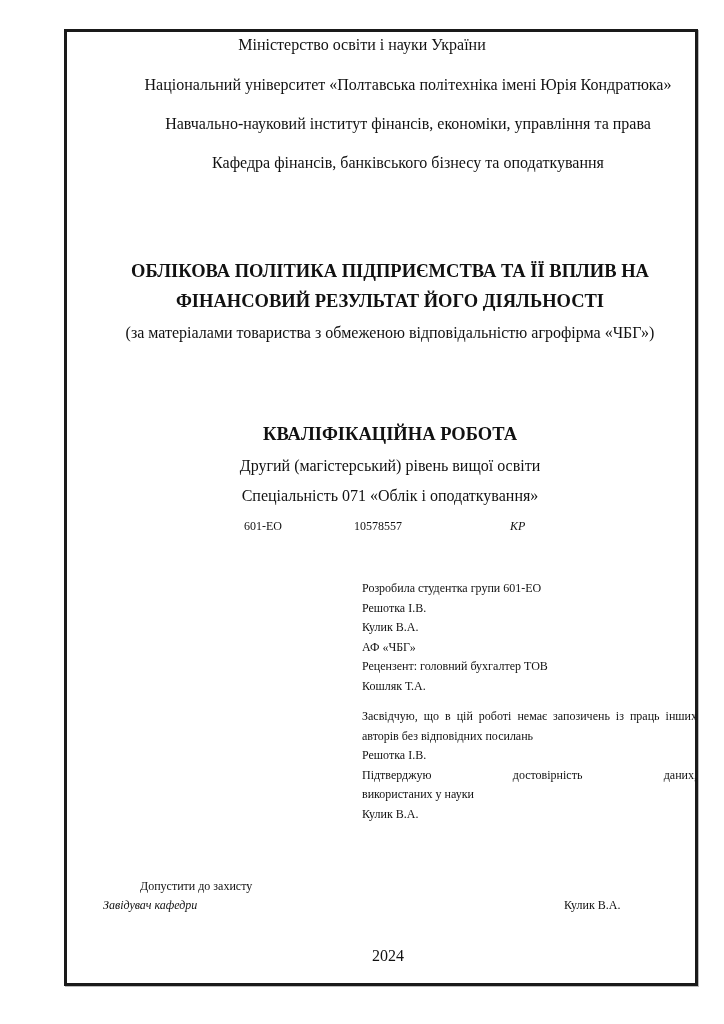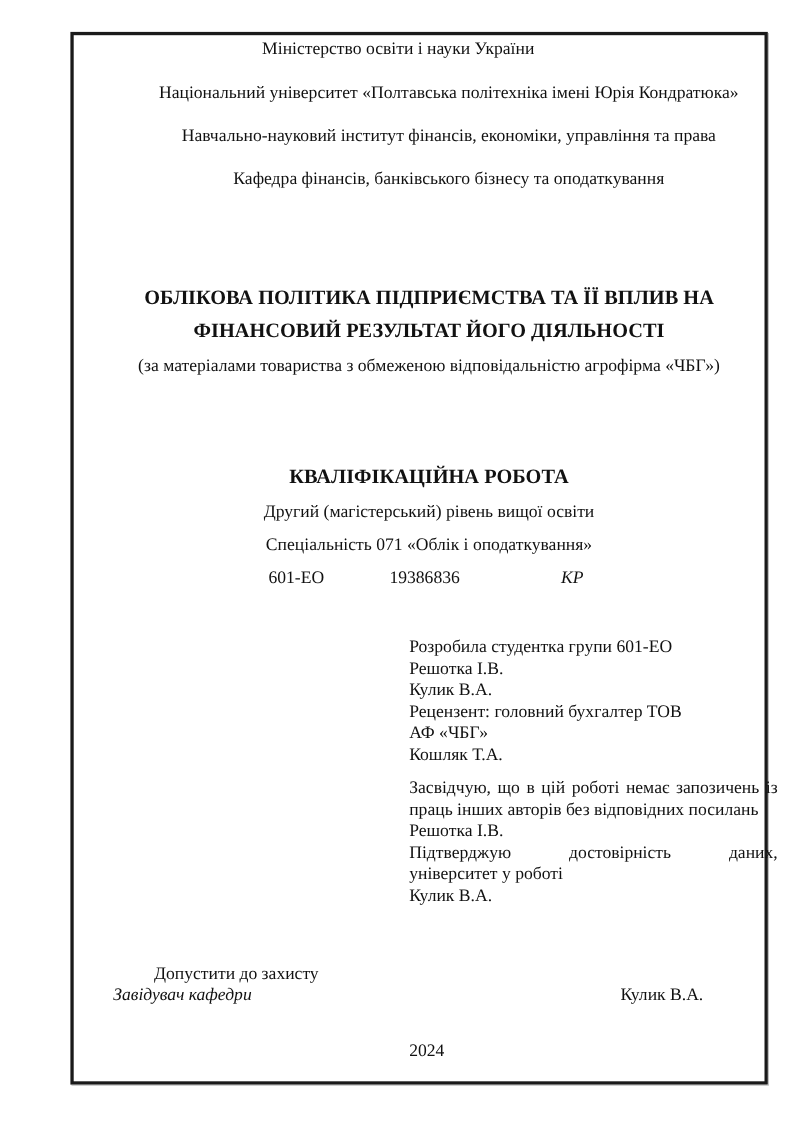--- a/index.html
+++ b/index.html
@@ -15,24 +15,24 @@
       box-shadow: 1px 1px 0 #bbbbbb;
     }
     .line {
       position: absolute; left: 0; width: 724px; text-align: center;
       font-size: 16px; line-height: 20px; white-space: nowrap;
     }
     .title {
       position: absolute; left: 0; width: 724px; text-align: center;
       font-size: 18.5px; font-weight: bold; line-height: 24px; white-space: nowrap;
     }
-    .abs { position: absolute; font-size: 16px; line-height: 20px; white-space: nowrap; }
+    .abs { position: absolute; font-size: 12px; line-height: 20px; white-space: nowrap; }
     .right-block {
-      position: absolute; left: 372px; width: 335px;
-      font-size: 16px; line-height: 19.5px;
+      position: absolute; left: 362px; width: 335px;
+      font-size: 12px; line-height: 19.5px;
     }
     .rb-line { white-space: nowrap; }
     .rb-name { white-space: nowrap; }
     .rb-just { text-align: justify; text-align-last: left; }
     .rb-just-full { text-align: justify; text-align-last: justify; white-space: nowrap; }
   </style>
 </head>
 <body>
 
 <div class="frame"></div>
@@ -43,35 +43,35 @@
 <div class="line" style="top:153px; left:46px;">Кафедра фінансів, банківського бізнесу та оподаткування</div>
 
 <div class="title" style="top:259px; left:28px;">ОБЛІКОВА ПОЛІТИКА ПІДПРИЄМСТВА ТА ЇЇ ВПЛИВ НА</div>
 <div class="title" style="top:289px; left:28px;">ФІНАНСОВИЙ РЕЗУЛЬТАТ ЙОГО ДІЯЛЬНОСТІ</div>
 <div class="line" style="top:323px; left:28px;">(за матеріалами товариства з обмеженою відповідальністю агрофірма «ЧБГ»)</div>
 
 <div class="title" style="top:422px; left:28px;">КВАЛІФІКАЦІЙНА РОБОТА</div>
 <div class="line" style="top:456px; left:28px;">Другий (магістерський) рівень вищої освіти</div>
 <div class="line" style="top:486px; left:28px;">Спеціальність 071 «Облік і оподаткування»</div>
 <div class="abs" style="top:516px; left:244px;">601-ЕО</div>
-<div class="abs" style="top:516px; left:354px;">19386836</div>
+<div class="abs" style="top:516px; left:354px;">10578557</div>
 <div class="abs" style="top:516px; left:510px;font-style:italic;">КР</div>
 
 <div class="right-block" style="top:579px;">
   <div class="rb-line">Розробила студентка групи 601-ЕО</div>
   <div class="rb-name">Решотка І.В.</div>
   <div class="rb-name">Кулик В.А.</div>
+  <div class="rb-line">АФ «ЧБГ»</div>
   <div class="rb-line">Рецензент: головний бухгалтер ТОВ</div>
-  <div class="rb-line">АФ «ЧБГ»</div>
   <div class="rb-name">Кошляк Т.А.</div>
   <div style="height:11px;"></div>
   <div class="rb-just">Засвідчую, що в цій роботі немає  запозичень із праць інших авторів без відповідних посилань</div>
   <div class="rb-name">Решотка І.В.</div>
   <div class="rb-just-full">Підтверджую достовірність даних,</div>
-  <div class="rb-line">університет у роботі</div>
+  <div class="rb-line">використаних у науки</div>
   <div class="rb-name">Кулик В.А.</div>
 </div>
 
 <div class="abs" style="top:876px; left:103px;margin-left:37px;">Допустити до захисту</div>
 <div class="abs" style="top:895px; left:103px;font-style:italic;">Завідувач кафедри</div>
 <div class="abs" style="top:895px; left:564px;">Кулик В.А.</div>
 
 <div class="line" style="top:946px; left:26px;">2024</div>
 
 </body></html>

